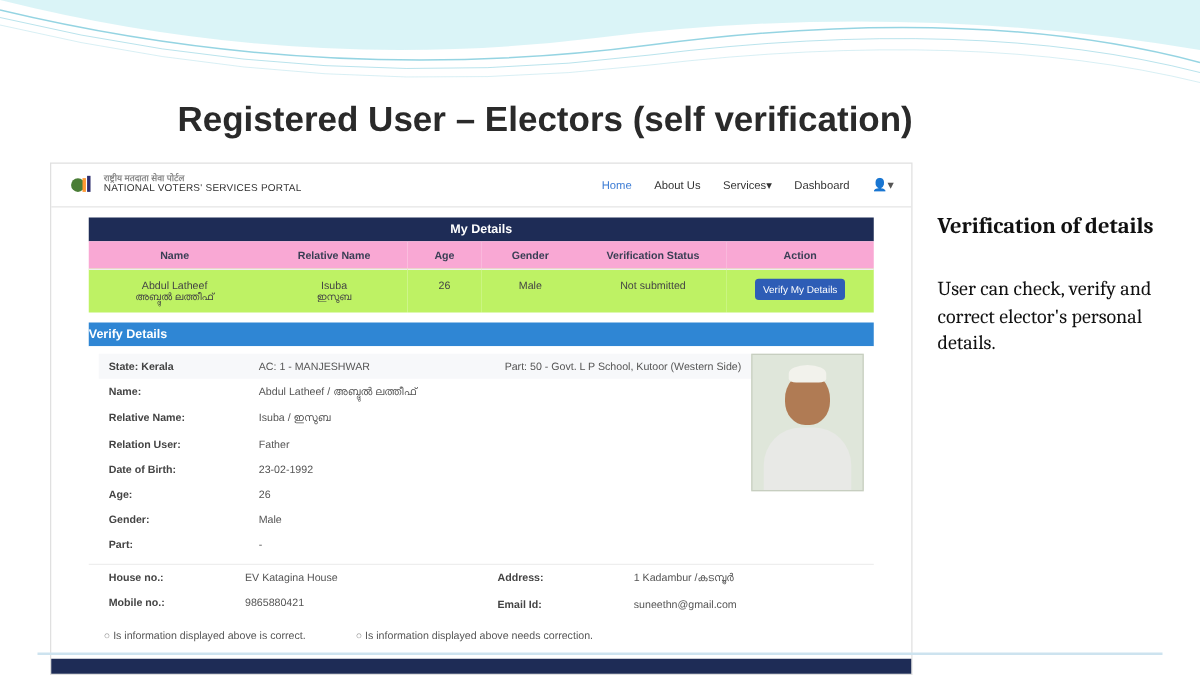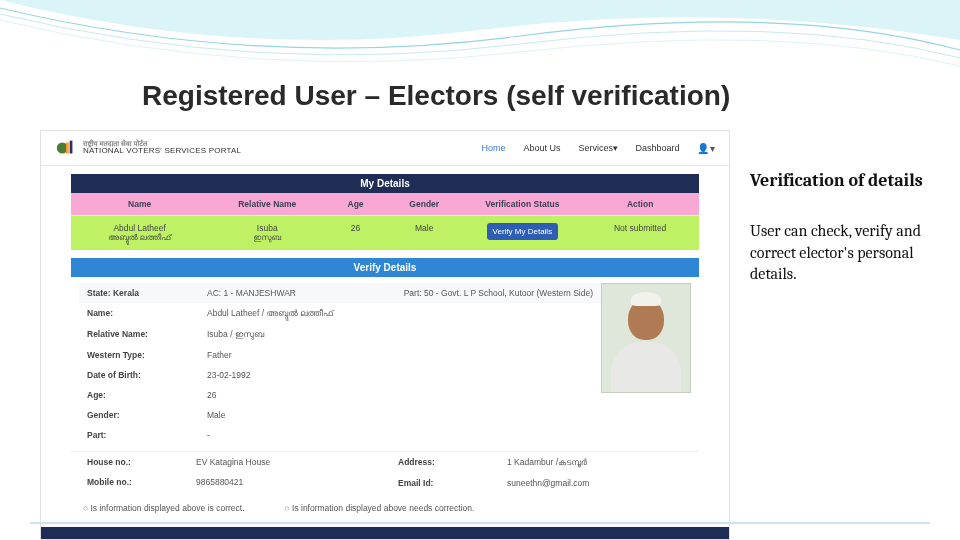--- a/index.html
+++ b/index.html
@@ -125,21 +125,20 @@
     background: #2e5db6;
     color: #fff;
     padding: 4px 6px;
     border-radius: 3px;
     font-size: 8px;
     display: inline-block;
   }
   .panel2-title {
     background: #2f86d4;
     color: #fff;
-    text-align: center;
     font-size: 10px;
     font-weight: 600;
     padding: 4px 0;
   }
   .detail-row {
     display: flex;
     font-size: 8.5px;
     color: #444;
     padding: 5px 8px;
   }
@@ -274,24 +273,24 @@
         <div class="cell">
           <div>Abdul Latheef</div>
           <div style="font-size:8px">അബ്ദുൽ ലത്തീഫ്</div>
         </div>
         <div class="cell">
           <div>Isuba</div>
           <div style="font-size:8px">ഇസുബ</div>
         </div>
         <div class="cell">26</div>
         <div class="cell">Male</div>
+        <div class="cell">Not submitted</div>
         <div class="cell">
           <span class="verify-btn">Verify My Details</span>
         </div>
-        <div class="cell">Not submitted</div>
       </div>
     </div>
 
     <div class="panel">
       <div class="panel2-title">Verify Details</div>
       <div class="detail-body">
         <div class="detail-left">
           <div class="detail-row" style="background:#f7f8fa">
             <span class="label">State: Kerala</span>
             <span class="val">AC: 1 - MANJESHWAR</span>
@@ -299,21 +298,21 @@
           </div>
           <div class="detail-row">
               <span class="label">Name:</span>
               <span class="val">Abdul Latheef / അബ്ദുൽ ലത്തീഫ്</span>
             </div>
           <div class="detail-row">
               <span class="label">Relative Name:</span>
               <span class="val">Isuba / ഇസുബ</span>
             </div>
           <div class="detail-row">
-              <span class="label">Western Type:</span>
+              <span class="label">Relation User:</span>
               <span class="val">Father</span>
             </div>
           <div class="detail-row">
               <span class="label">Date of Birth:</span>
               <span class="val">23-02-1992</span>
             </div>
           <div class="detail-row">
               <span class="label">Age:</span>
               <span class="val">26</span>
             </div>

